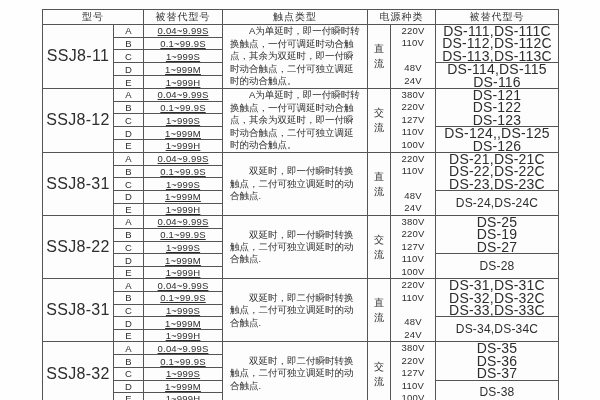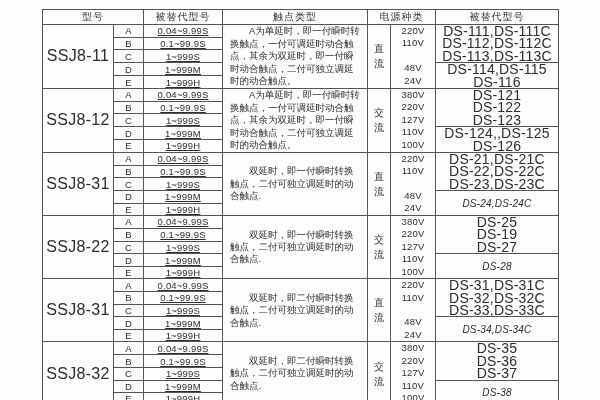--- a/index.html
+++ b/index.html
@@ -36,21 +36,21 @@
   td.dcac{vertical-align:middle;}
   .vert{
     width:11px;margin:8px auto;word-break:break-all;
     font-size:10px;line-height:15px;text-align:center;color:#2e2e2e;
   }
   td.volt{vertical-align:top;margin-top:47px;}
   .volt-line{height:12.4px;line-height:12.4px;font-size:9.5px;letter-spacing:0.2px;}
   td.rep{vertical-align:top;}
   td.rep-mid{vertical-align:middle;}
   .rep-line{height:12.4px;line-height:12.4px;font-size:14px;letter-spacing:0.2px;}
-  .rep-single{font-size:10px;line-height:11px;letter-spacing:0.2px;font-style:italic;}
+  .rep-single{font-size:12px;line-height:11px;letter-spacing:0.2px;}
 </style>
 </head>
 <body>
 
 <div class="page">
   <table class="spec">
     <colgroup>
       <col style="width:71px">
         <col style="width:30px">
         <col style="width:79px">

